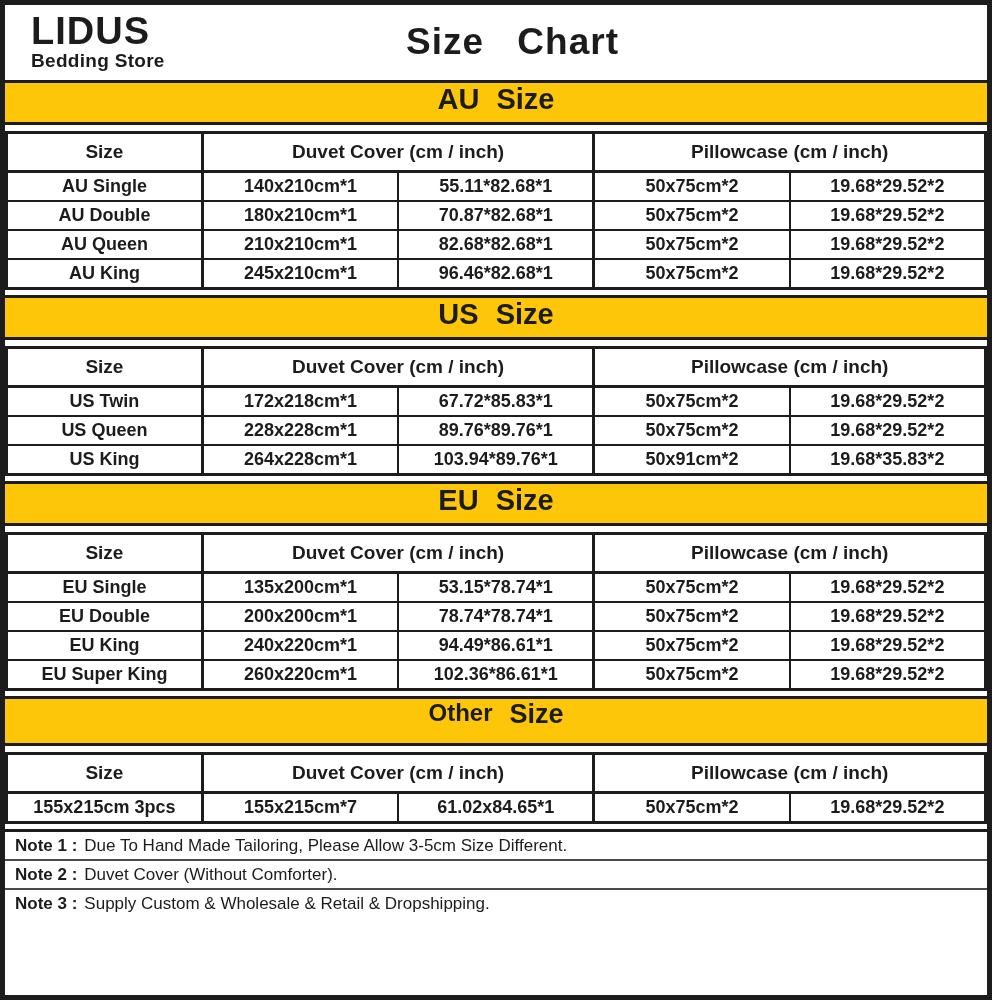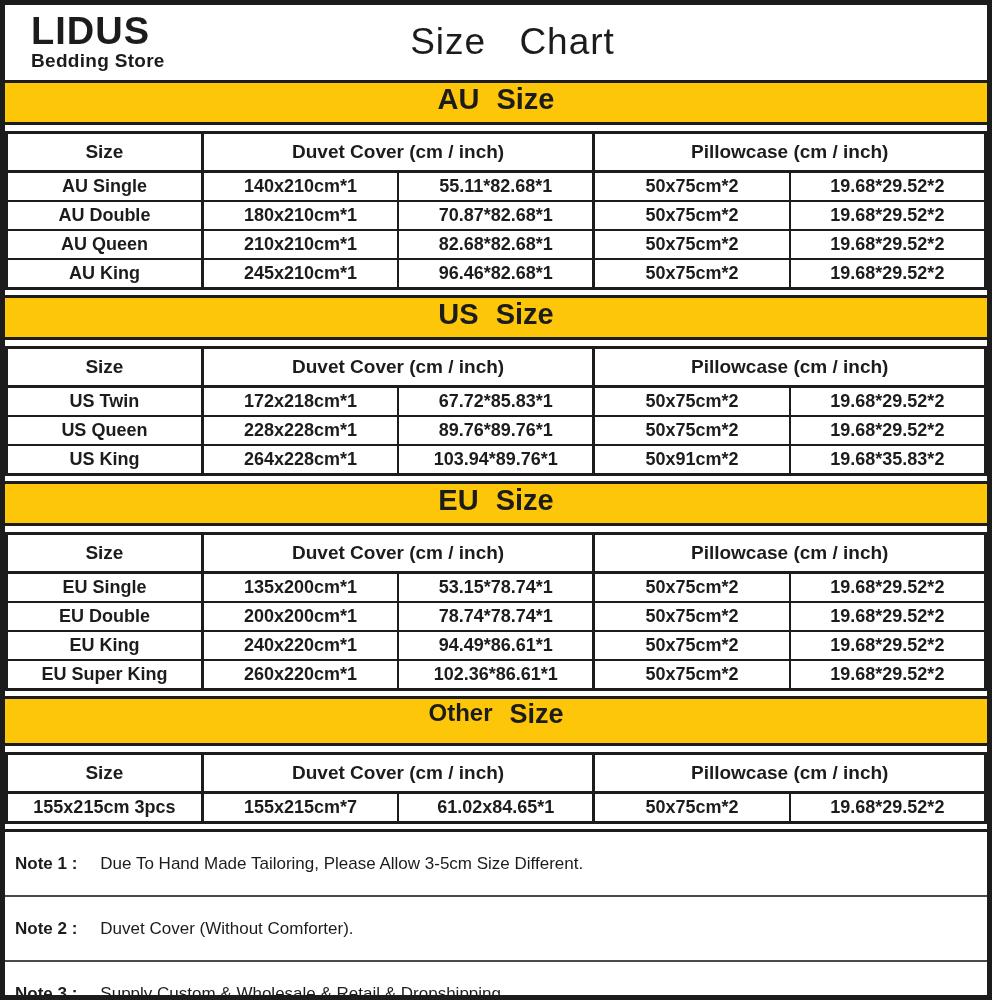--- a/index.html
+++ b/index.html
@@ -15,21 +15,21 @@
     color:var(--ink);
     overflow:hidden;
   }
   
   .top-header{height:75px;position:relative;}
   .brand{position:absolute;left:26px;top:7px;line-height:1;}
   .brand-name{font-size:38px;font-weight:bold;letter-spacing:1px;}
   .brand-sub{font-size:19px;font-weight:bold;margin-top:1px;letter-spacing:.3px;}
   .page-title{
     position:absolute;left:0;right:0;top:16px;margin:0;text-align:center;
-    font-size:37px;font-weight:normal;letter-spacing:1px;word-spacing:22px;padding-left:33px;
+    font-size:37px;font-weight:bold;letter-spacing:1px;word-spacing:22px;padding-left:33px;
   }
   
   .banner{
     background:var(--yellow);
     border-top:3px solid var(--ink);
     border-bottom:3px solid var(--ink);
     height:39px;
     display:flex;justify-content:center;align-items:flex-start;gap:17px;
     font-weight:bold;font-size:29px;
     margin-bottom:6px;
@@ -55,22 +55,22 @@
     padding:0;white-space:nowrap;overflow:hidden;
   }
   .size-table td:nth-child(2),
   .size-table td:nth-child(4){border-left-width:3px;}
   .size-table tbody tr:first-child td{border-top-width:3px;}
   
   .notes{border-top:3px solid var(--ink);}
   .note-row{
     height:23px;
     border-bottom:2px solid #4a4a4a;
-    padding:20px 10px;
-    display:flex;align-items:center;gap:23px;
+    padding:2px 10px;
+    display:flex;align-items:center;gap:7px;
     font-size:17px;
   }
   .note-row:last-child{border-bottom:none;}
   .note-label{font-weight:bold;white-space:nowrap;}
   .note-text{font-weight:normal;}
 </style>
 </head>
 <body>
 
 <div class="page">

